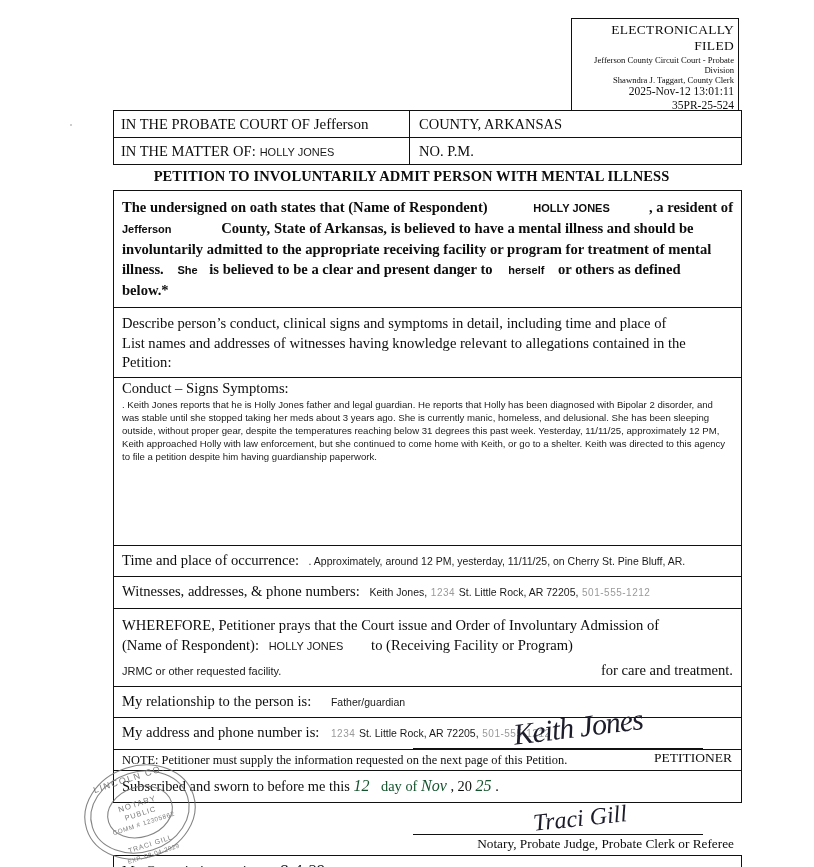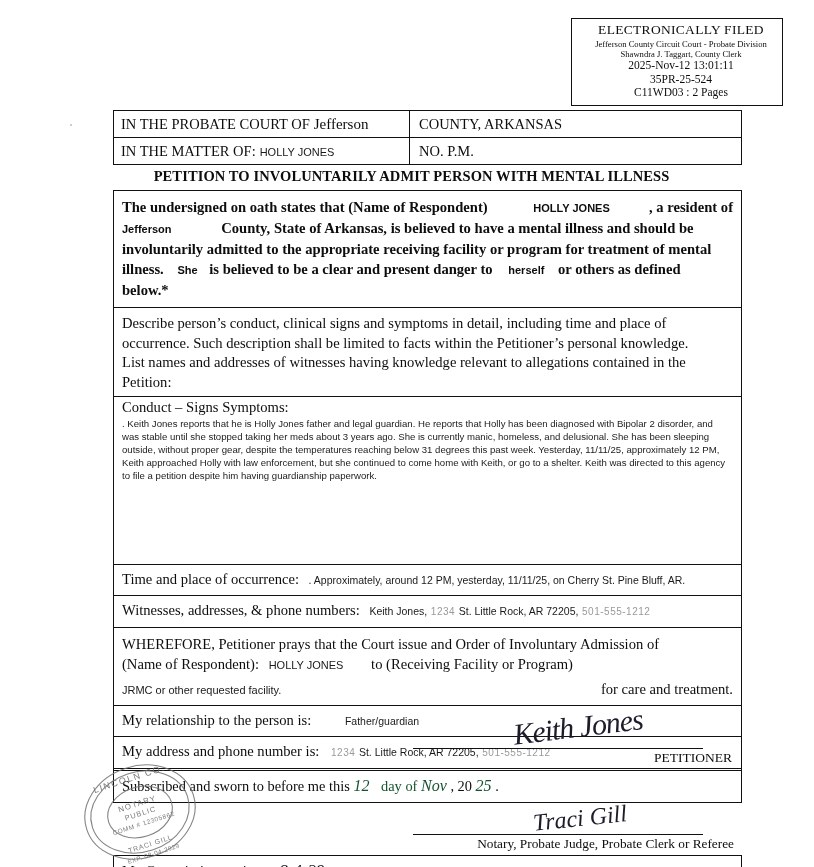--- a/index.html
+++ b/index.html
@@ -14,24 +14,24 @@
     font-family: "Liberation Serif", serif;
     color: #0d0d0d;
     overflow: hidden;
   }
 
   
   .efile-stamp {
     position: absolute;
     left: 571px;
     top: 18px;
-    width: 212px;
+    width: 168px;
     border: 1px solid #111;
     padding: 3px 4px 5px 12px;
-    text-align: center;
+    text-align: right;
     box-sizing: border-box;
     background: #fff;
   }
   .efile-title {
     font-size: 13.5px;
     letter-spacing: .3px;
     margin-bottom: 1px;
   }
   .efile-line {
     font-size: 8.6px;
@@ -311,21 +311,20 @@
       <span class="inlinefill" style="margin-left:10px;">She</span>
       <span style="margin-left:8px;">is believed to be a clear and present danger to</span>
       <span class="inlinefill" style="margin-left:12px;">herself</span>
       <span style="margin-left:10px;">or others as defined</span>
     </p>
     <p>below.*</p>
   </div>
 
   <div class="box desc-block">
     <p style="margin:0">Describe person’s conduct, clinical signs and symptoms in detail, including time and place of</p>
-    <p style="margin:0">occurrence.  Such description shall be limited to facts within the Petitioner’s personal knowledge.</p>
     <p style="margin:0">List names and addresses of witnesses having knowledge relevant to allegations contained in the</p>
     <p style="margin:0">Petition:</p>
   </div>
 
   <div class="box">
     <div class="conduct-head">Conduct – Signs Symptoms:</div>
     <div class="conduct-body">. Keith Jones reports that he is Holly Jones father and legal guardian. He reports that Holly has been diagnosed with Bipolar 2 disorder, and was stable until she stopped taking her meds about 3 years ago. She is currently manic, homeless, and delusional. She has been sleeping outside, without proper gear, despite the temperatures reaching below 31 degrees this past week. Yesterday, 11/11/25, approximately 12 PM, Keith approached Holly with law enforcement, but she continued to come home with Keith, or go to a shelter. Keith was directed to this agency to file a petition despite him having guardianship paperwork.</div>
     <div class="conduct-spacer"></div>
   </div>
 
@@ -350,21 +349,21 @@
       <span style="margin-left:24px;">to (Receiving Facility or Program)</span>
     </p>
     <p style="margin:4px 0 0 0">
       <span class="hand">JRMC or other requested facility.</span>
       <span style="float:right; ">for care and treatment.</span>
     </p>
   </div>
 
   <div class="box sub-line">
     <span>My relationship to the person is:</span>
-    <span class="hand" style="margin-left:22px;padding-left:8px;">Father/guardian</span>
+    <span class="hand" style="margin-left:8px;padding-left:8px;">Father/guardian</span>
   </div>
 
   <div class="box sub-line">
     <span>My address and phone number is:</span>
     <span class="redact" style="margin-left:8px;">1234</span>
     <span class="hand">St. Little Rock, AR 72205,</span>
     <span class="redact">501-555-1212</span>
   </div>
 
   <div class="box note">NOTE: Petitioner must supply the information requested on the next page of this Petition.</div>

